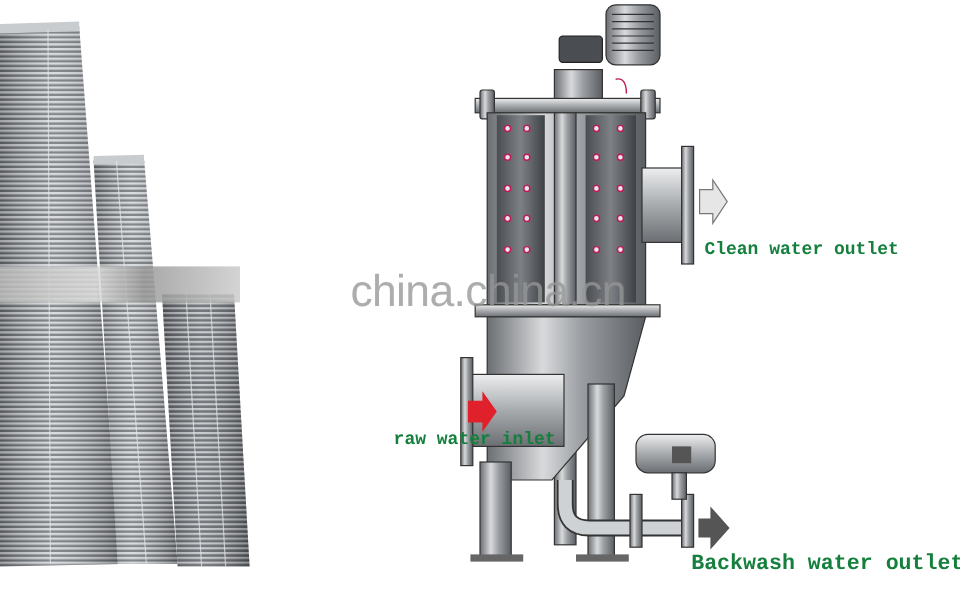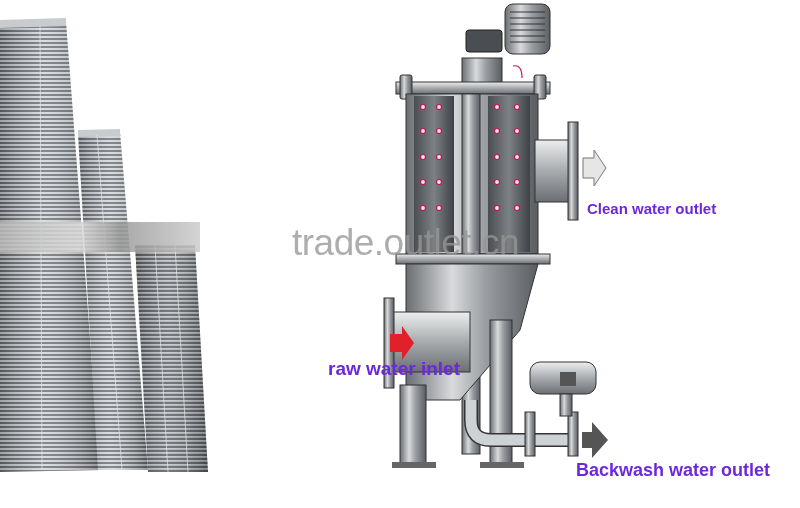--- a/index.html
+++ b/index.html
@@ -1,18 +1,18 @@
 <!DOCTYPE html>
 <html><head>
 <meta charset="utf-8">
 <style>
   html, body { margin:0; padding:0; background:#ffffff; }
   body { width:800px; height:508px; position:relative; overflow:hidden; font-family:"Liberation Sans", sans-serif; }
   .abs { position:absolute; }
-  .label { position:absolute; font-weight:bold; color:#6d28d9; white-space:nowrap; font-family:Liberation Sans, sans-serif; }
+  .label { position:absolute; font-weight:bold; color:#15803d; white-space:nowrap; font-family:Liberation Mono, monospace; }
   .watermark { position:absolute; left:292px; top:222px; font-size:37px; color:rgba(150,150,150,0.78); letter-spacing:-0.5px; font-family:"Liberation Sans", sans-serif; }
   .band { position:absolute; left:0; top:222px; width:200px; height:30px; background:linear-gradient(90deg,#bbb,#ddd 40%,#999 60%,#ccc); opacity:0.85; }
 </style>
 </head>
 <body>
 
 <svg class="abs" style="left:0;top:0" width="230" height="480">
   <defs>
     <pattern id="wire" width="6" height="4" patternUnits="userSpaceOnUse">
       <rect width="6" height="4" fill="#6f7378"></rect>
@@ -143,17 +143,17 @@
   <path d="M101 400 L101 420 Q101 440 121 440 L200 440" stroke="#cfd2d4" stroke-width="11" fill="none"></path>
   <rect x="155" y="412" width="10" height="44" fill="url(#metal)" stroke="#333"></rect>
   <rect x="198" y="412" width="10" height="44" fill="url(#metal)" stroke="#333"></rect>
 
   <rect x="160" y="362" width="66" height="32" rx="10" fill="url(#metalV)" stroke="#333"></rect>
   <rect x="190" y="372" width="16" height="14" fill="#555"></rect>
   <rect x="190" y="394" width="12" height="22" fill="url(#metal)" stroke="#333"></rect>
   <polygon points="212,432 222,432 222,422 238,440 222,458 222,448 212,448" fill="#555"></polygon>
 </svg>
 
-<div class="watermark">trade.outlet.cn</div>
+<div class="watermark">china.china.cn</div>
 
 <div class="label" style="left:587px;top:200px;font-size:15px;">Clean water outlet</div>
-<div class="label" style="left:328px;top:358px;font-size:19px;">raw water inlet</div>
+<div class="label" style="left:328px;top:358px;font-size:15px;">raw water inlet</div>
 <div class="label" style="left:576px;top:460px;font-size:18px;">Backwash water outlet</div>
 
 </body></html>

